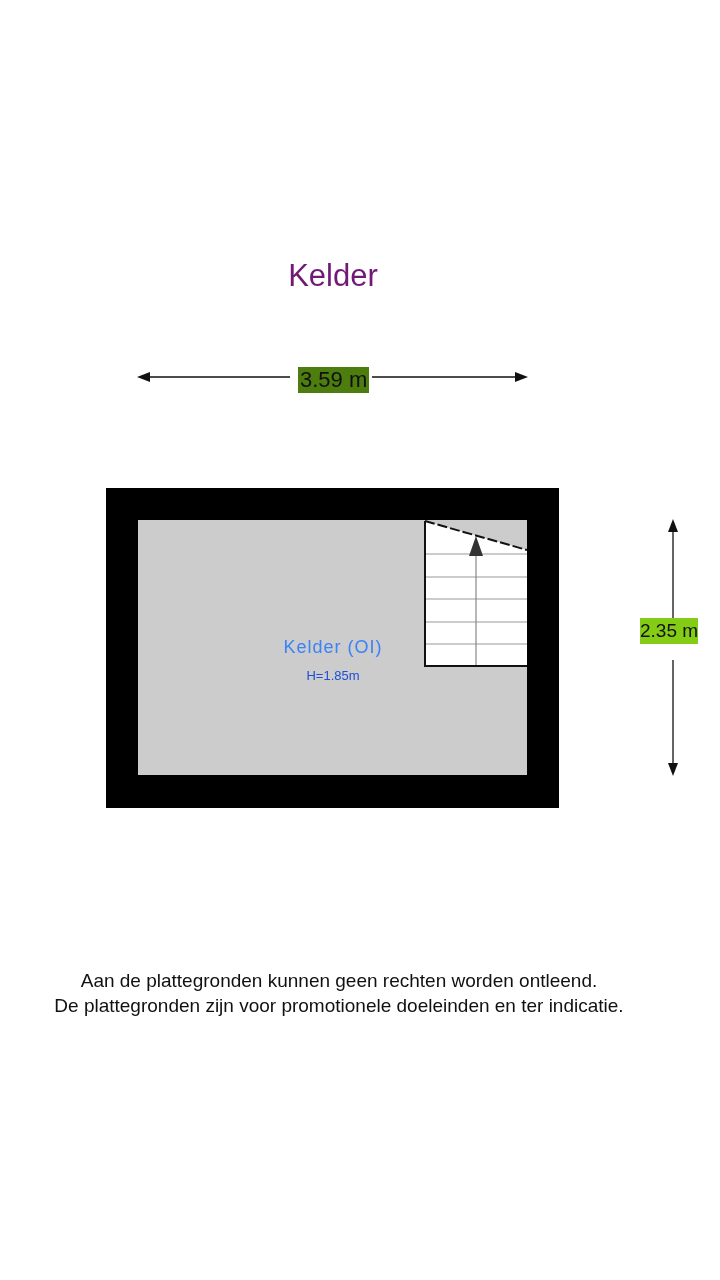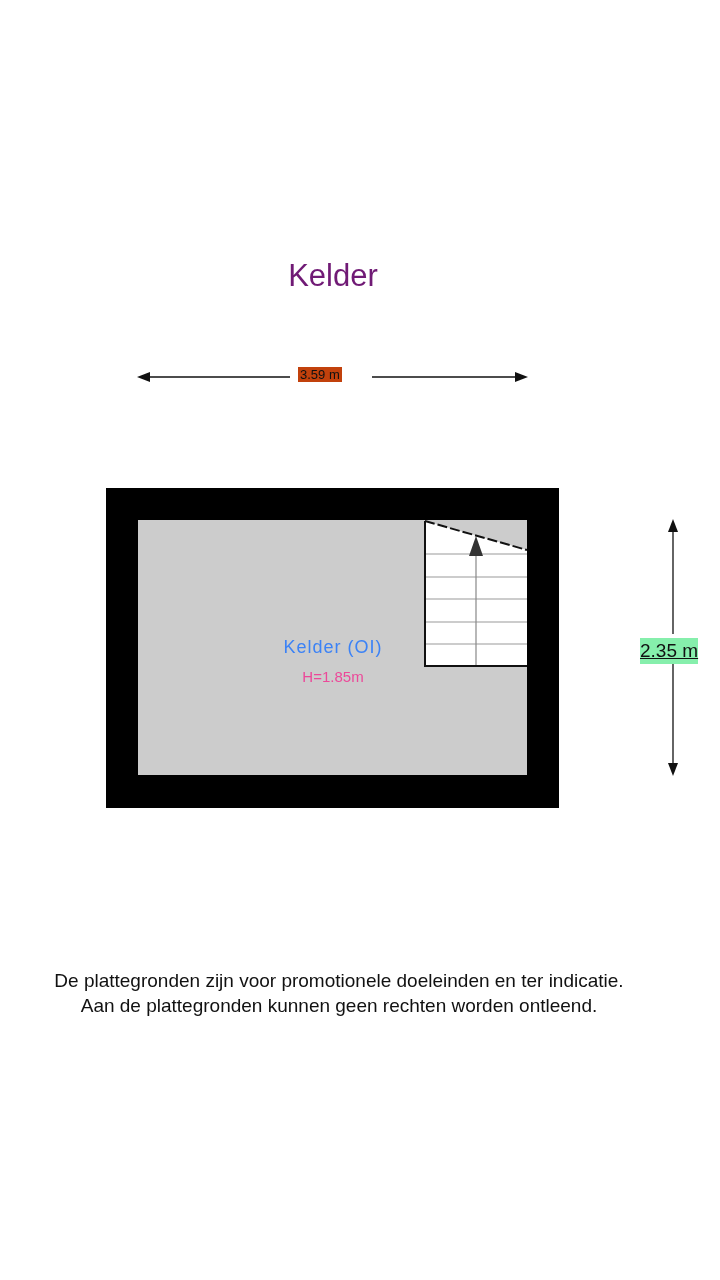--- a/index.html
+++ b/index.html
@@ -1,22 +1,22 @@
 <!DOCTYPE html>
 <html><head>
   <meta charset="utf-8">
   <style>
     html, body { margin: 0; padding: 0; background: #ffffff; }
     body { width: 720px; height: 1280px; position: relative; overflow: hidden; font-family: "Liberation Sans", sans-serif; color: #111; }
     .abs { position: absolute; }
     .title { left: 0; width: 666px; top: 258px; text-align: center; font-size: 31px; color: #701a75; }
-    .hdim-label { top: 367px; left: 298px; font-size: 13px; background: #c2410c; padding: 0 2px; }
-    .vdim-label { top: 638px; left: 640px; font-size: 19px; background: #86efac; padding: 2px 0; text-decoration: underline; }
+    .hdim-label { top: 367px; left: 298px; font-size: 22px; background: #4d7c0f; padding: 0 2px; }
+    .vdim-label { top: 618px; left: 640px; font-size: 19px; background: #84cc16; padding: 2px 0; }
     .room-name { left: 258px; width: 150px; top: 637px; text-align: center; font-size: 18px; letter-spacing: 1px; color: #3b82f6; }
-    .room-height { left: 258px; width: 150px; top: 668px; text-align: center; font-size: 15px; color: #ec4899; }
+    .room-height { left: 258px; width: 150px; top: 668px; text-align: center; font-size: 13px; color: #1d4ed8; }
     .disclaimer { left: 0; width: 678px; top: 968px; text-align: center; font-size: 19px; line-height: 25px; color: #111; }
     svg.plan { position: absolute; left: 0; top: 0; }
   </style>
 </head>
 <body>
 
 <svg class="plan" width="720" height="1280">
 
   <g>
     <line x1="146" y1="377" x2="290" y2="377" stroke="#111" stroke-width="1.3"></line>
@@ -51,15 +51,15 @@
   </g>
 </svg>
 
 <div class="abs title">Kelder</div>
 <div class="abs hdim-label">3.59 m</div>
 <div class="abs vdim-label">2.35 m</div>
 <div class="abs room-name">Kelder (OI)</div>
 <div class="abs room-height">H=1.85m</div>
 
 <div class="abs disclaimer">
+  <div>Aan de plattegronden kunnen geen rechten worden ontleend.</div>
   <div>De plattegronden zijn voor promotionele doeleinden en ter indicatie.</div>
-  <div>Aan de plattegronden kunnen geen rechten worden ontleend.</div>
 </div>
 
 </body></html>

